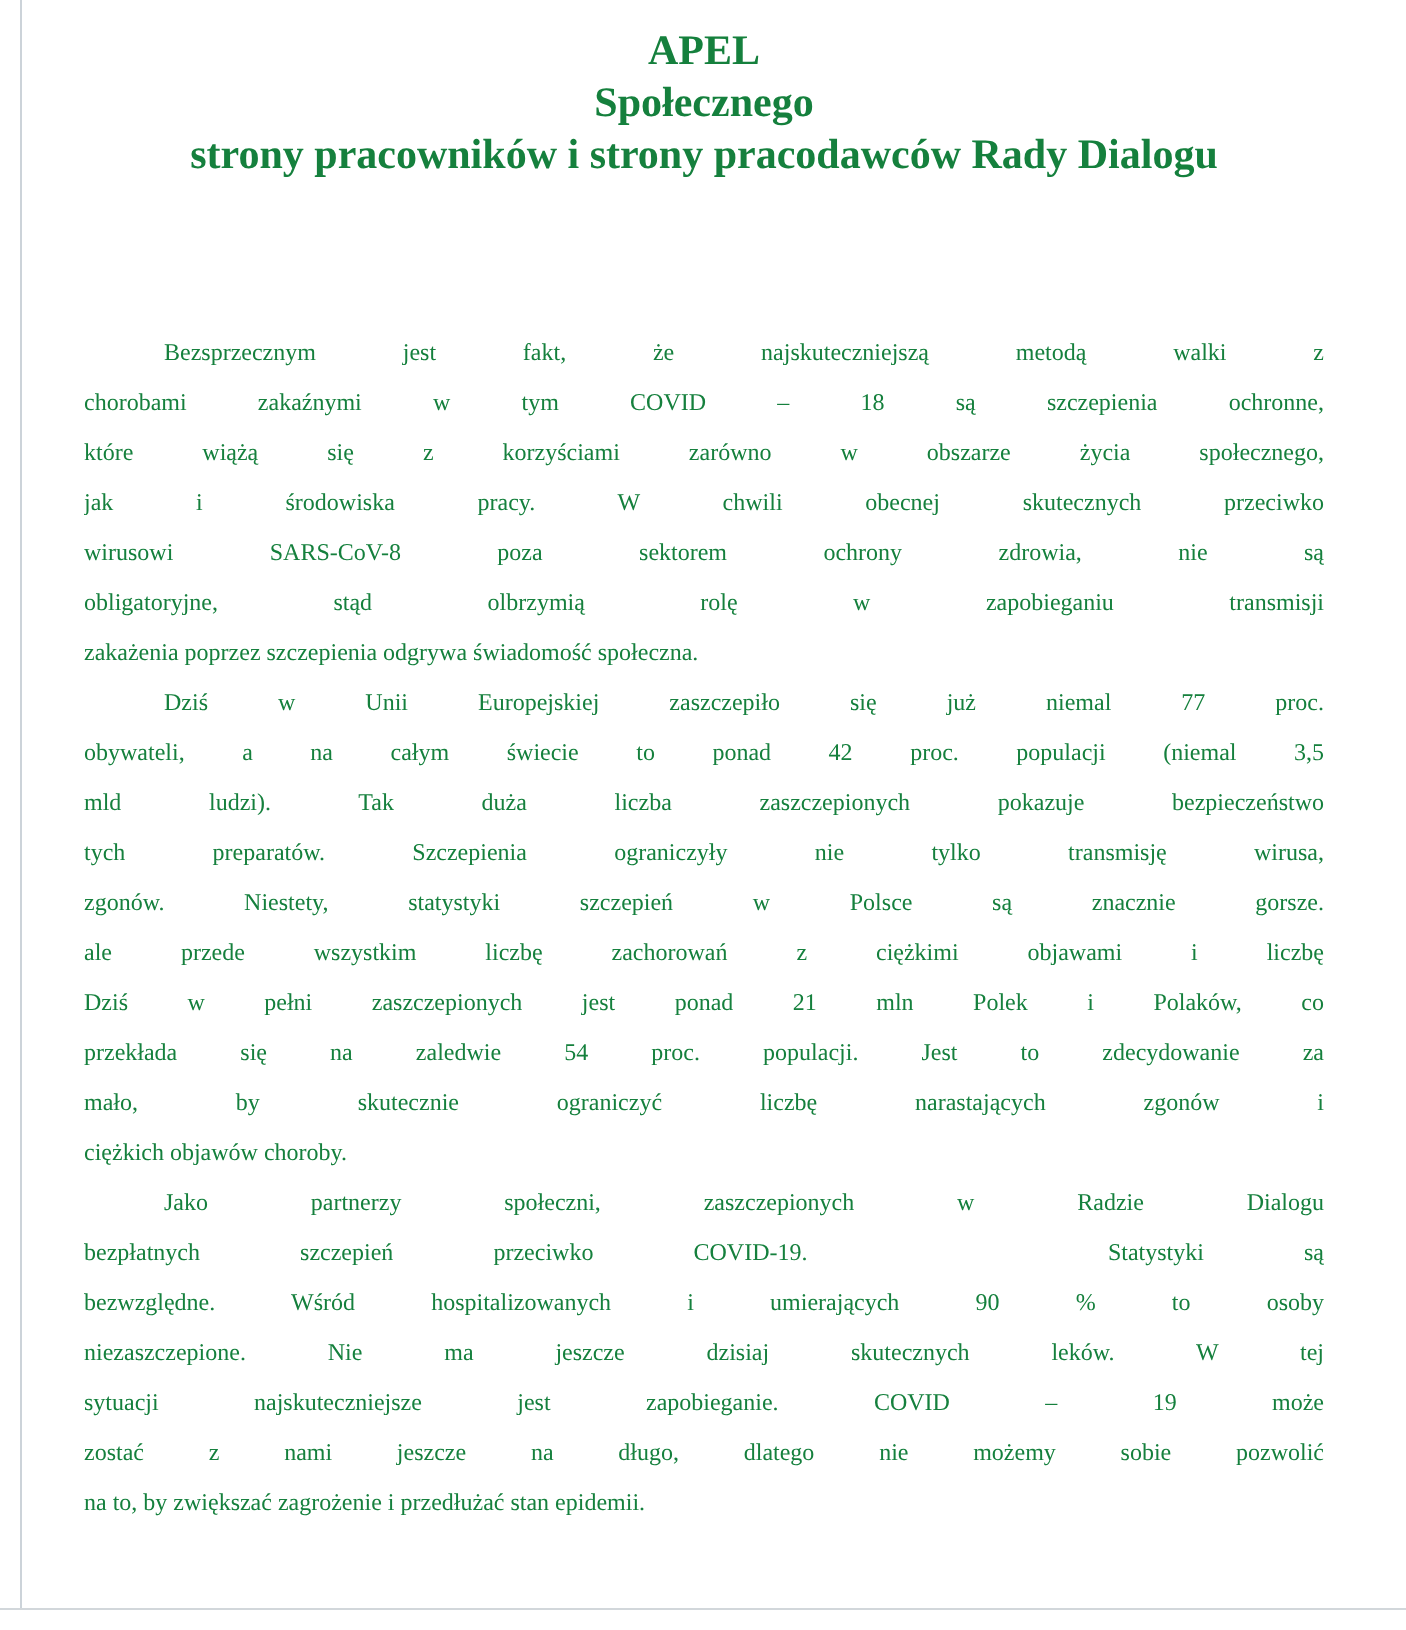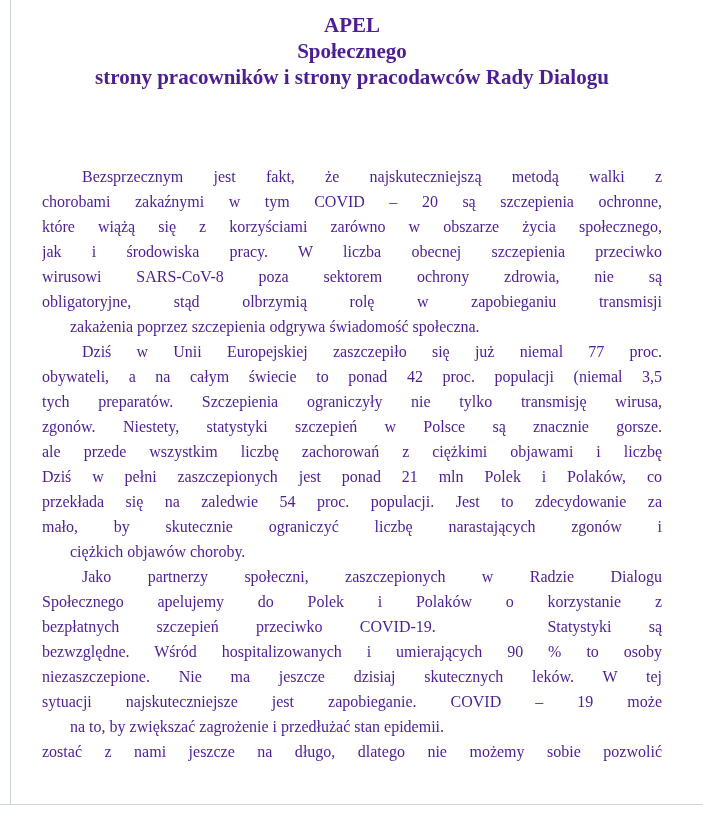--- a/index.html
+++ b/index.html
@@ -7,21 +7,21 @@
     padding: 0;
     background: #ffffff;
   }
   .viewport {
     position: relative;
     width: 703px;
     height: 815px;
     background: #ffffff;
     overflow: hidden;
     font-family: "Liberation Serif", "DejaVu Serif", serif;
-    color: #4c1d95;
+    color: #15803d;
   }
   .edge-left {
     position: absolute;
     left: 10px;
     top: 0;
     width: 1px;
     height: 805px;
     background: #ccd3d9;
   }
   .edge-bottom {
@@ -47,73 +47,72 @@
     line-height: 26px;
     margin: 0 0 74px 0;
   }
   .title-line {
     white-space: nowrap;
   }
   .para {
     margin: 0;
   }
   .line {
-    font-size: 16px;
+    font-size: 12px;
     line-height: 25px;
     text-align: justify;
     text-align-last: justify;
     hyphens: none;
     white-space: normal;
   }
   .line.first {
     text-indent: 40px;
   }
   .line.last {
     text-align-last: left;
-    margin-left: 28px;
   }
 </style>
 </head>
 <body>
 
 <div class="viewport">
   <div class="edge-left"></div>
   <div class="edge-bottom"></div>
   <div class="content">
     <div class="title">
         <div class="title-line">APEL</div>
         <div class="title-line">Społecznego</div>
         <div class="title-line">strony pracowników i strony pracodawców Rady Dialogu</div>
       </div>
     <div>
         <div class="para">
           <div class="line first">Bezsprzecznym jest fakt, że najskuteczniejszą metodą walki z</div>
-          <div class="line">chorobami zakaźnymi w tym COVID – 20 są szczepienia ochronne,</div>
+          <div class="line">chorobami zakaźnymi w tym COVID – 18 są szczepienia ochronne,</div>
           <div class="line">które wiążą się z korzyściami zarówno w obszarze życia społecznego,</div>
-          <div class="line">jak i środowiska pracy. W liczba obecnej szczepienia przeciwko</div>
+          <div class="line">jak i środowiska pracy. W chwili obecnej skutecznych przeciwko</div>
           <div class="line">wirusowi SARS-CoV-8 poza sektorem ochrony zdrowia, nie są</div>
           <div class="line">obligatoryjne, stąd olbrzymią rolę w zapobieganiu transmisji</div>
           <div class="line last">zakażenia poprzez szczepienia odgrywa świadomość społeczna.</div>
         </div>
         <div class="para">
           <div class="line first">Dziś w Unii Europejskiej zaszczepiło się już niemal 77 proc.</div>
           <div class="line">obywateli, a na całym świecie to ponad 42 proc. populacji (niemal 3,5</div>
+          <div class="line">mld ludzi). Tak duża liczba zaszczepionych pokazuje bezpieczeństwo</div>
           <div class="line">tych preparatów. Szczepienia ograniczyły nie tylko transmisję wirusa,</div>
           <div class="line">zgonów. Niestety, statystyki szczepień w Polsce są znacznie gorsze.</div>
           <div class="line">ale przede wszystkim liczbę zachorowań z ciężkimi objawami i liczbę</div>
           <div class="line">Dziś w pełni zaszczepionych jest ponad 21 mln Polek i Polaków, co</div>
           <div class="line">przekłada się na zaledwie 54 proc. populacji. Jest to zdecydowanie za</div>
           <div class="line">mało, by skutecznie ograniczyć liczbę narastających zgonów i</div>
           <div class="line last">ciężkich objawów choroby.</div>
         </div>
         <div class="para">
           <div class="line first">Jako partnerzy społeczni, zaszczepionych w Radzie Dialogu</div>
-          <div class="line">Społecznego apelujemy do Polek i Polaków o korzystanie z</div>
           <div class="line">bezpłatnych szczepień przeciwko COVID-19.&nbsp;&nbsp; Statystyki są</div>
           <div class="line">bezwzględne. Wśród hospitalizowanych i umierających 90 % to osoby</div>
           <div class="line">niezaszczepione. Nie ma jeszcze dzisiaj skutecznych leków. W tej</div>
           <div class="line">sytuacji najskuteczniejsze jest zapobieganie. COVID – 19 może</div>
+          <div class="line">zostać z nami jeszcze na długo, dlatego nie możemy sobie pozwolić</div>
           <div class="line last">na to, by zwiększać zagrożenie i przedłużać stan epidemii.</div>
-          <div class="line">zostać z nami jeszcze na długo, dlatego nie możemy sobie pozwolić</div>
         </div>
       </div>
   </div>
 </div>
 
 </body></html>

